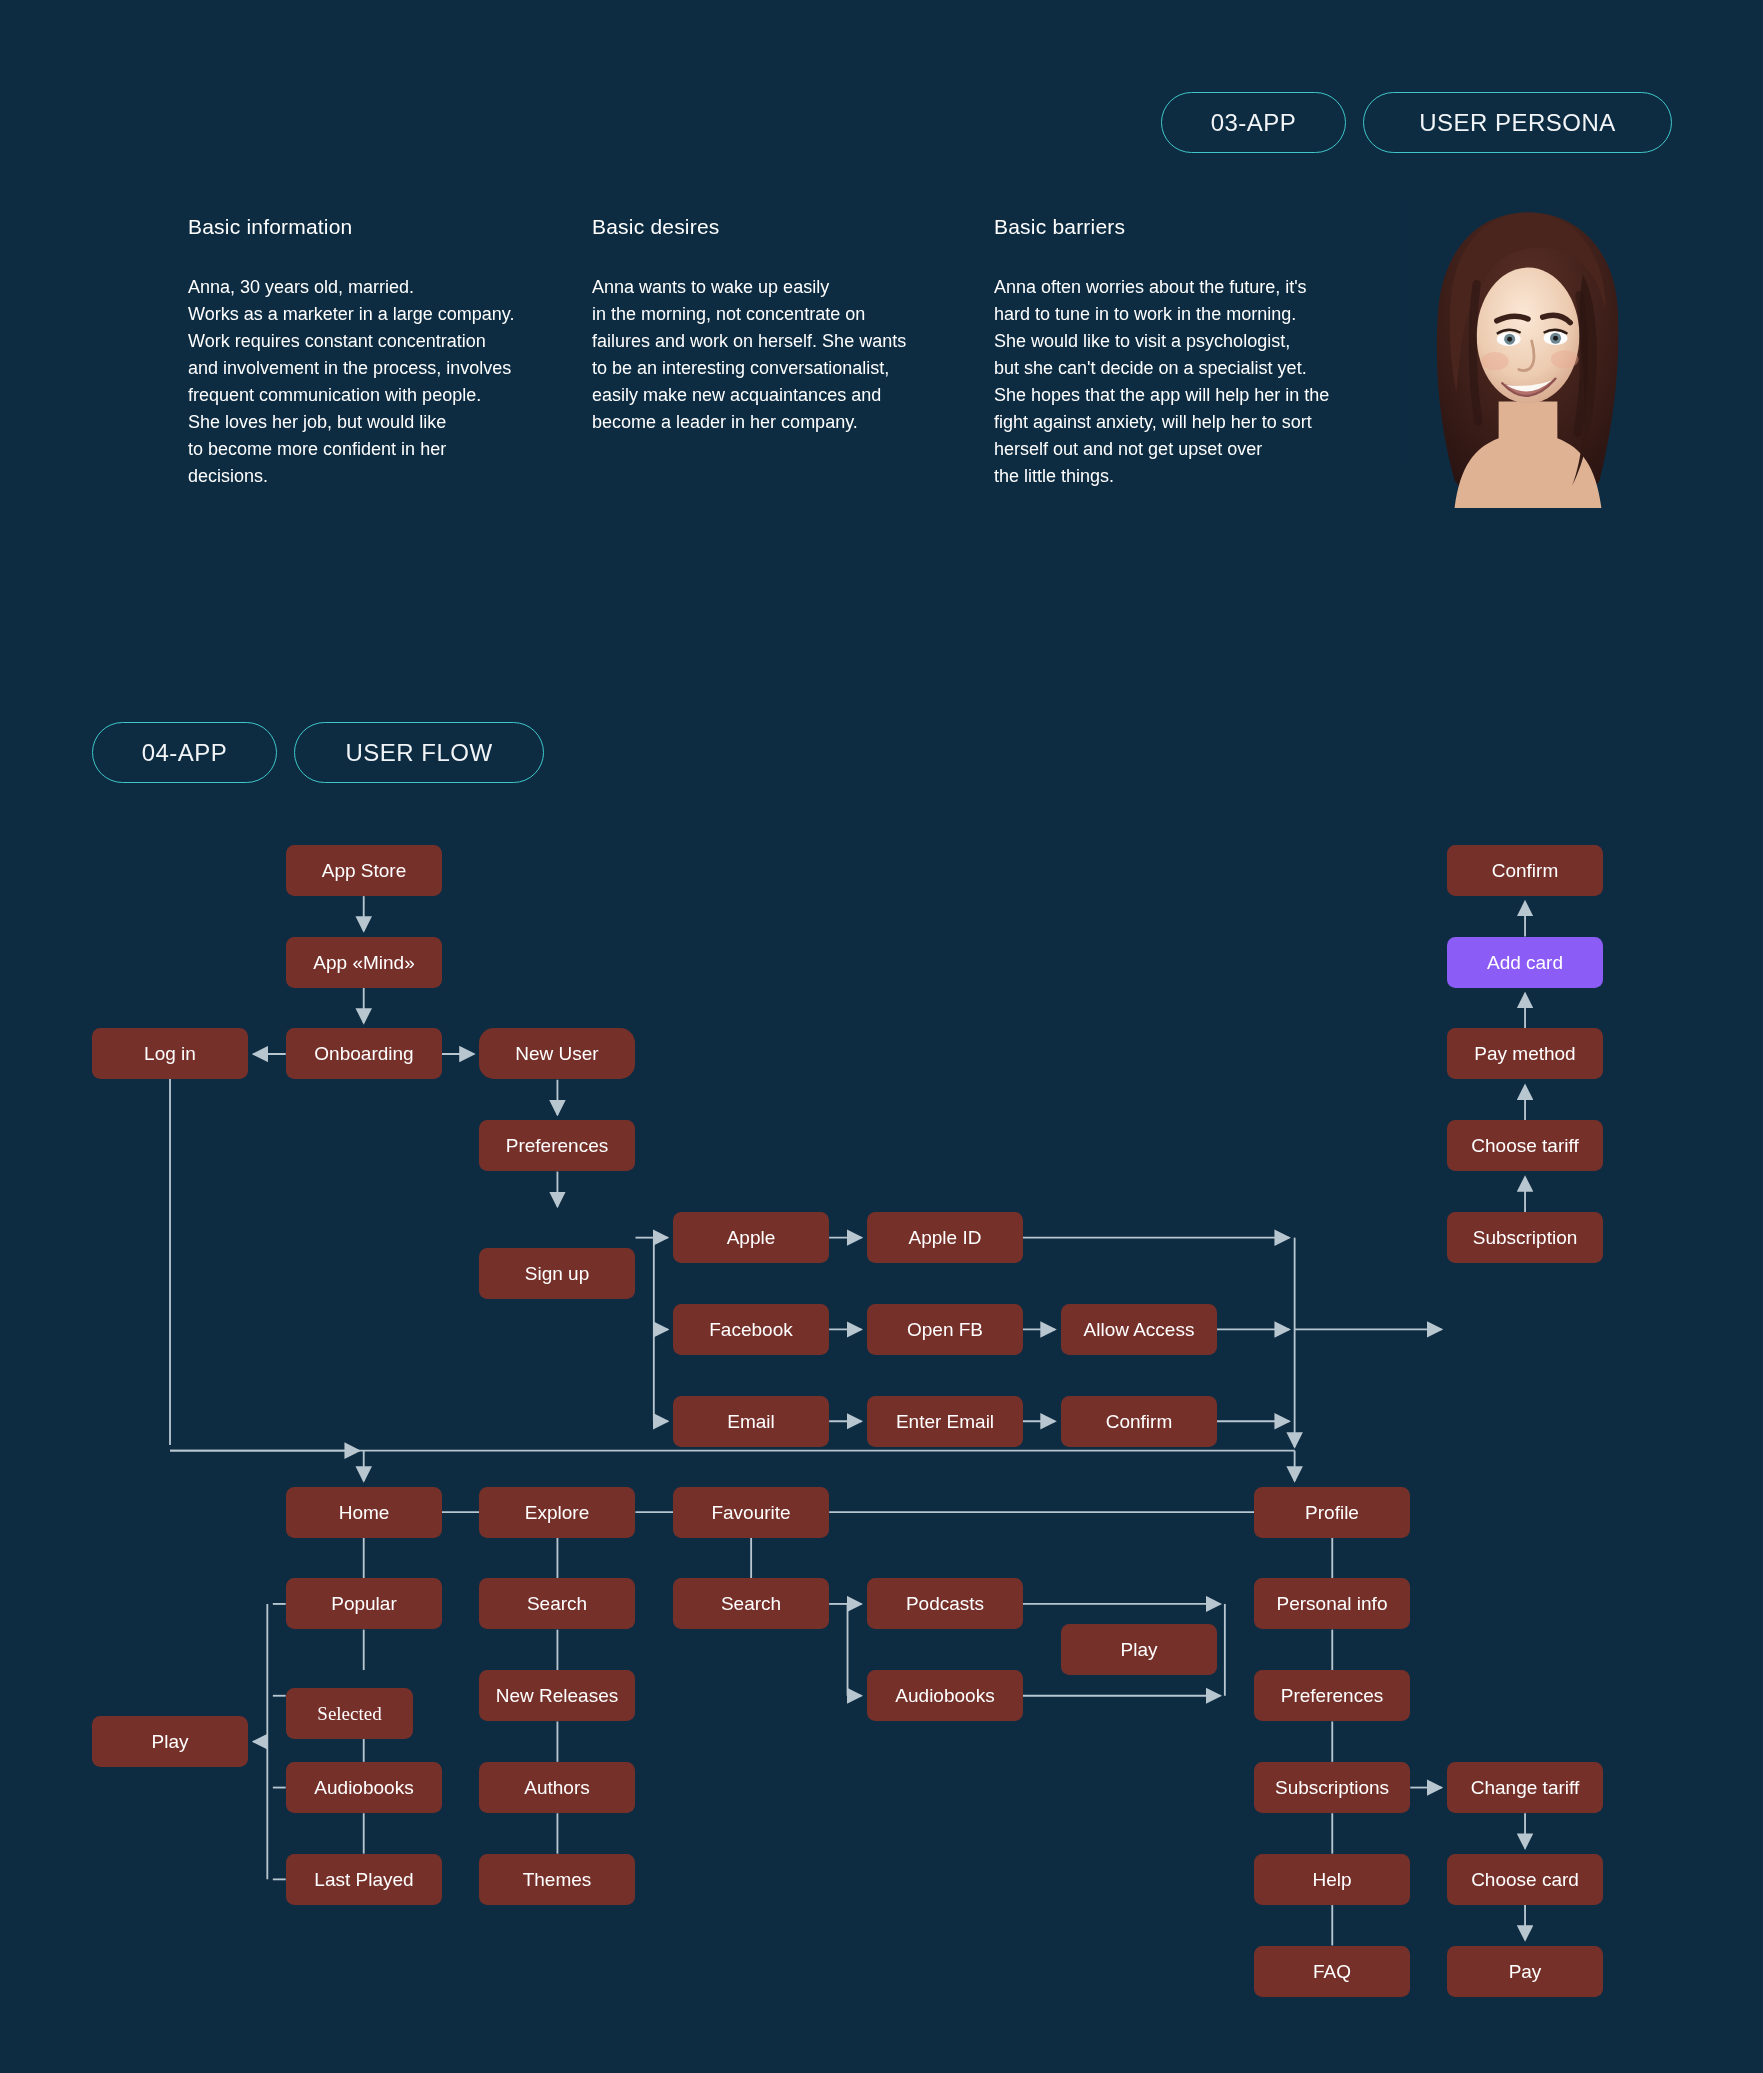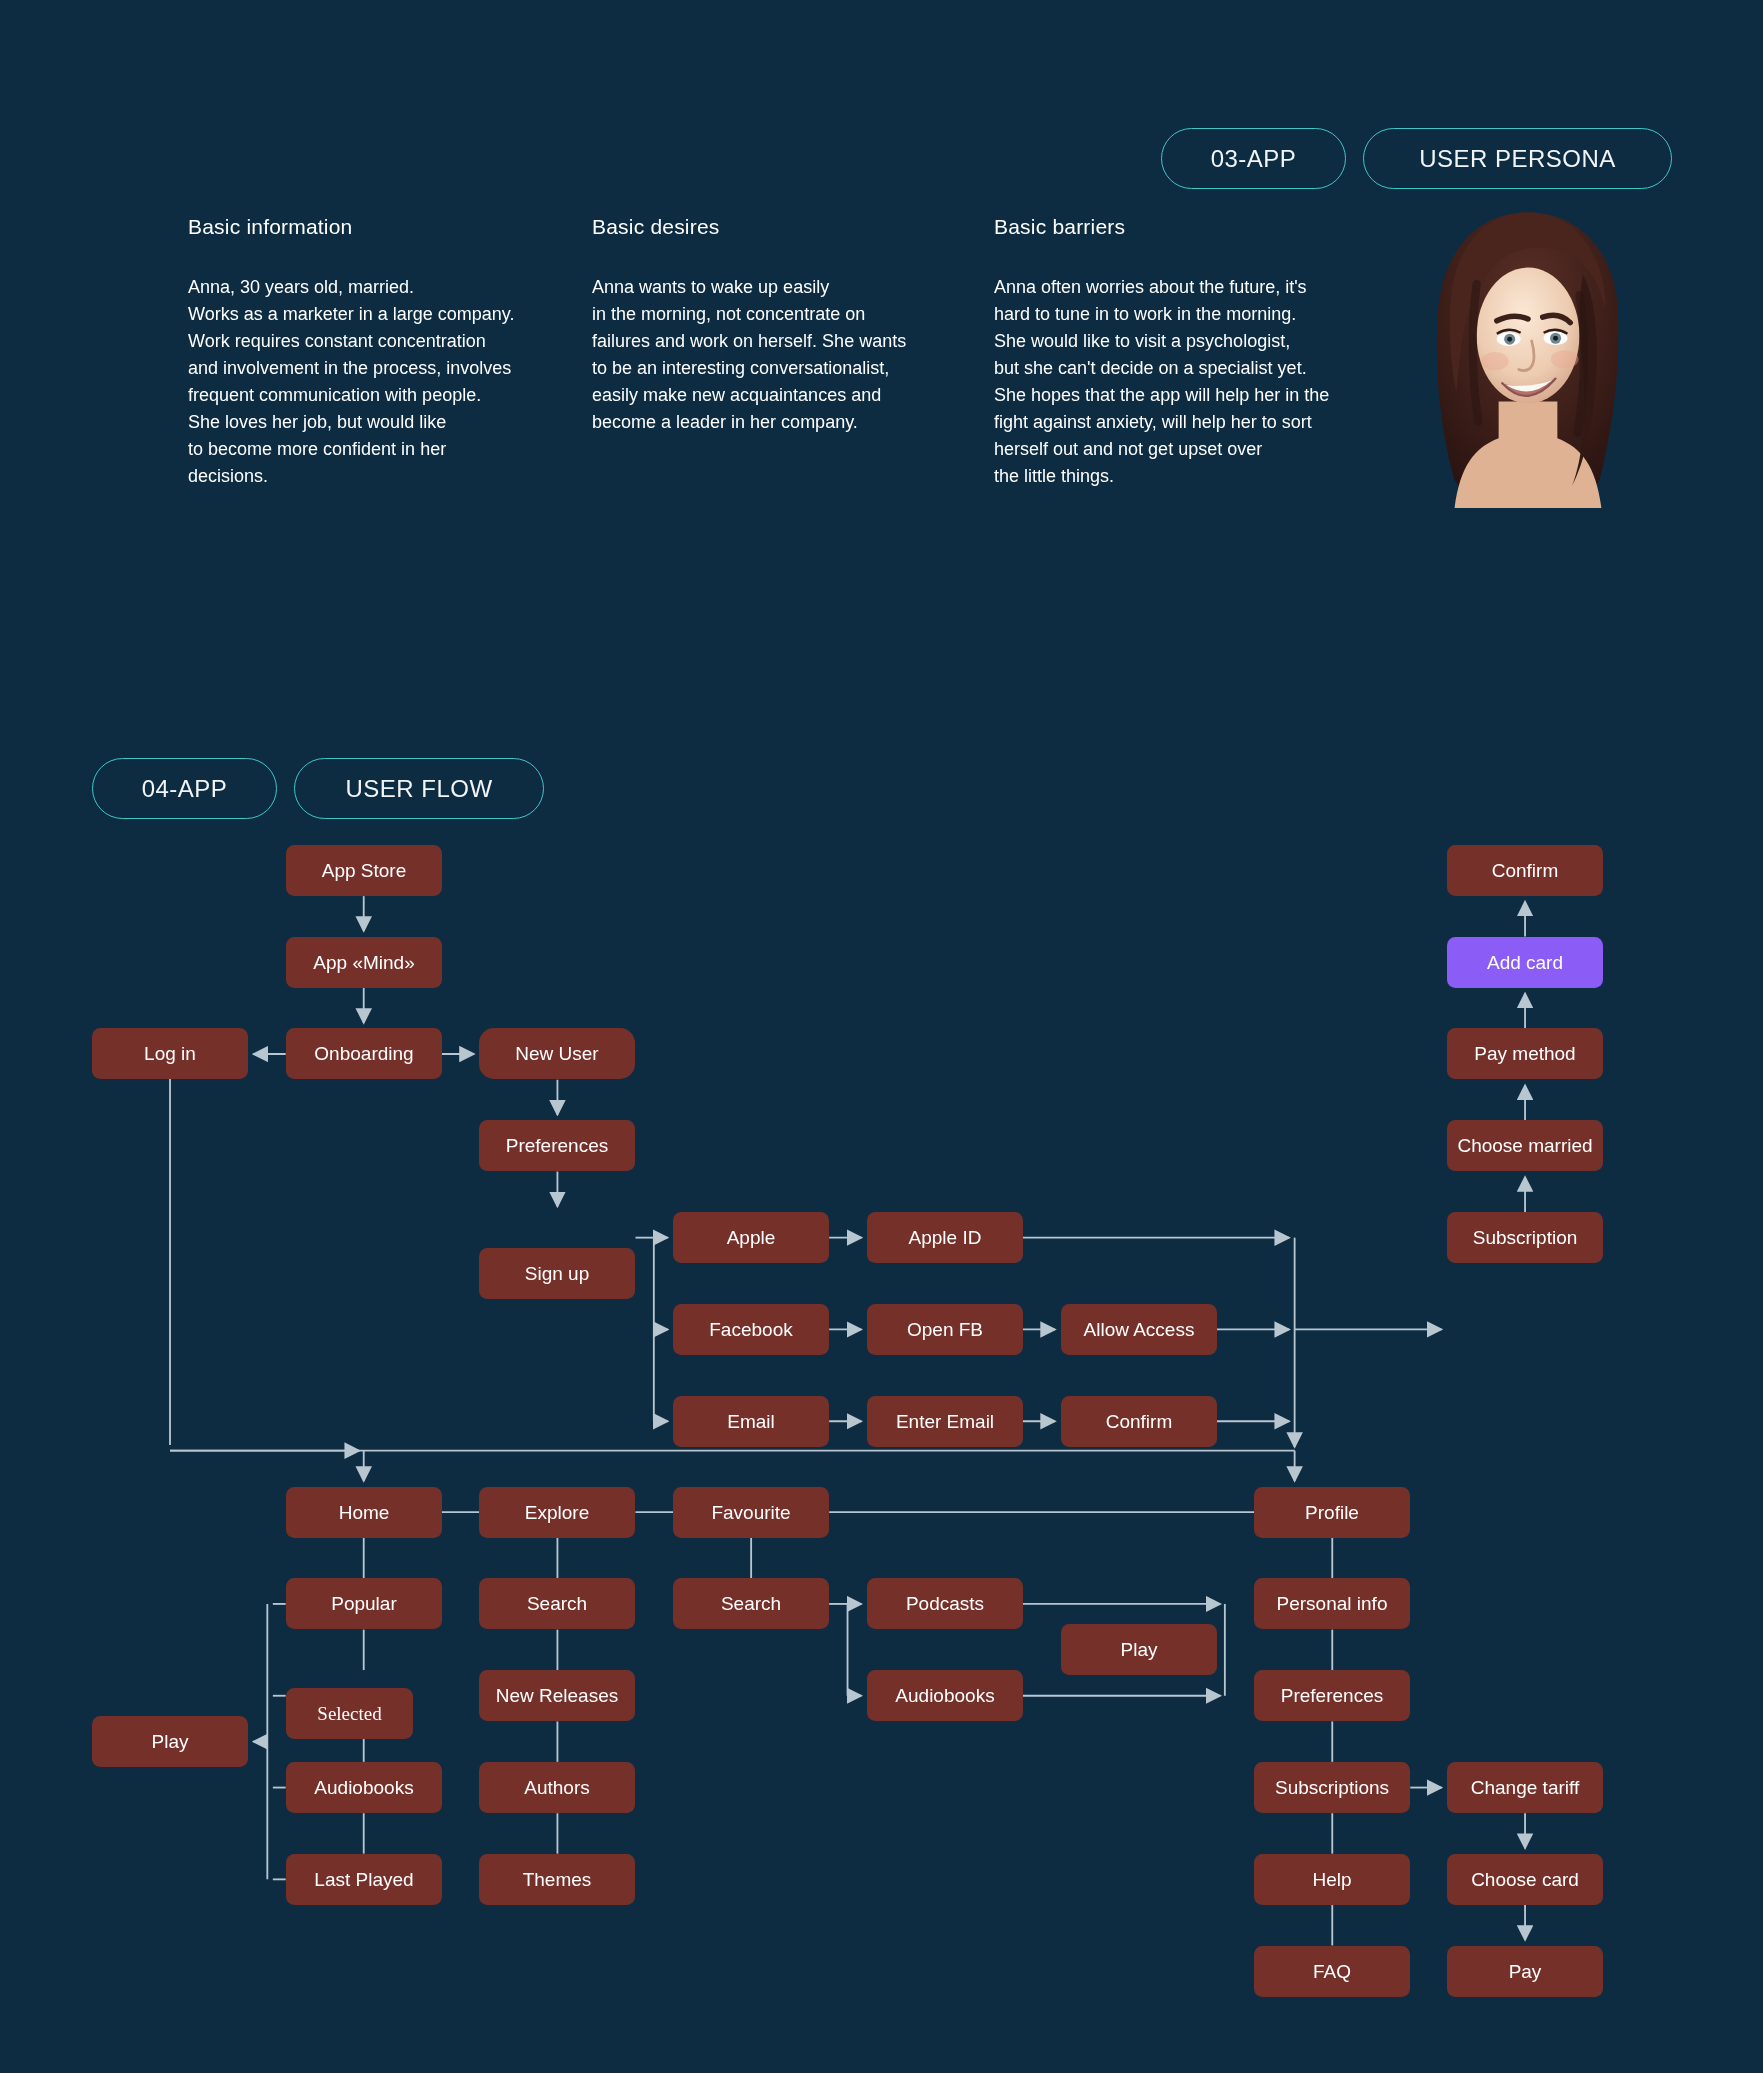--- a/index.html
+++ b/index.html
@@ -16,21 +16,20 @@
   .pill {
     position: absolute;
     display: flex; align-items: center; justify-content: center;
     border: 1.4px solid #3fc7c9;
     border-radius: 917px;
     color: #f2f5f7;
     letter-spacing: 0.5px;
     font-size: 24px;
     font-weight: 400;
     white-space: nowrap;
-    margin-top: 36px;
   }
   #pill-03app  { left: 1161px; top: 92px;  width: 185px; height: 61px; }
   #pill-persona{ left: 1363px; top: 92px;  width: 309px; height: 61px; }
   #pill-04app  { left: 92px;  top: 722px;  width: 185px; height: 61px; }
   #pill-flow   { left: 294px;  top: 722px;  width: 250px; height: 61px; }
 
   
   .col { position: absolute; }
   .col h3 {
     font-size: 21px; font-weight: 400; color: #ffffff;
@@ -322,21 +321,21 @@
       <div class="node" style="left: 1447px; top: 37px; width: 156px; background: rgb(118, 48, 42);">
         <span>Confirm</span>
       </div>
       <div class="node" style="left: 1447px; top: 129px; width: 156px; background: #8b5cf6;">
         <span>Add card</span>
       </div>
       <div class="node" style="left: 1447px; top: 220px; width: 156px; background: rgb(118, 48, 42);">
         <span>Pay method</span>
       </div>
       <div class="node" style="left: 1447px; top: 312px; width: 156px; background: rgb(118, 48, 42);">
-        <span>Choose married</span>
+        <span>Choose tariff</span>
       </div>
       <div class="node" style="left: 1447px; top: 404px; width: 156px; background: rgb(118, 48, 42);">
         <span>Subscription</span>
       </div>
       <div class="node" style="left: 286px; top: 679px; width: 156px; background: rgb(118, 48, 42);">
         <span>Home</span>
       </div>
       <div class="node" style="left: 479px; top: 679px; width: 156px; background: rgb(118, 48, 42);">
         <span>Explore</span>
       </div>

